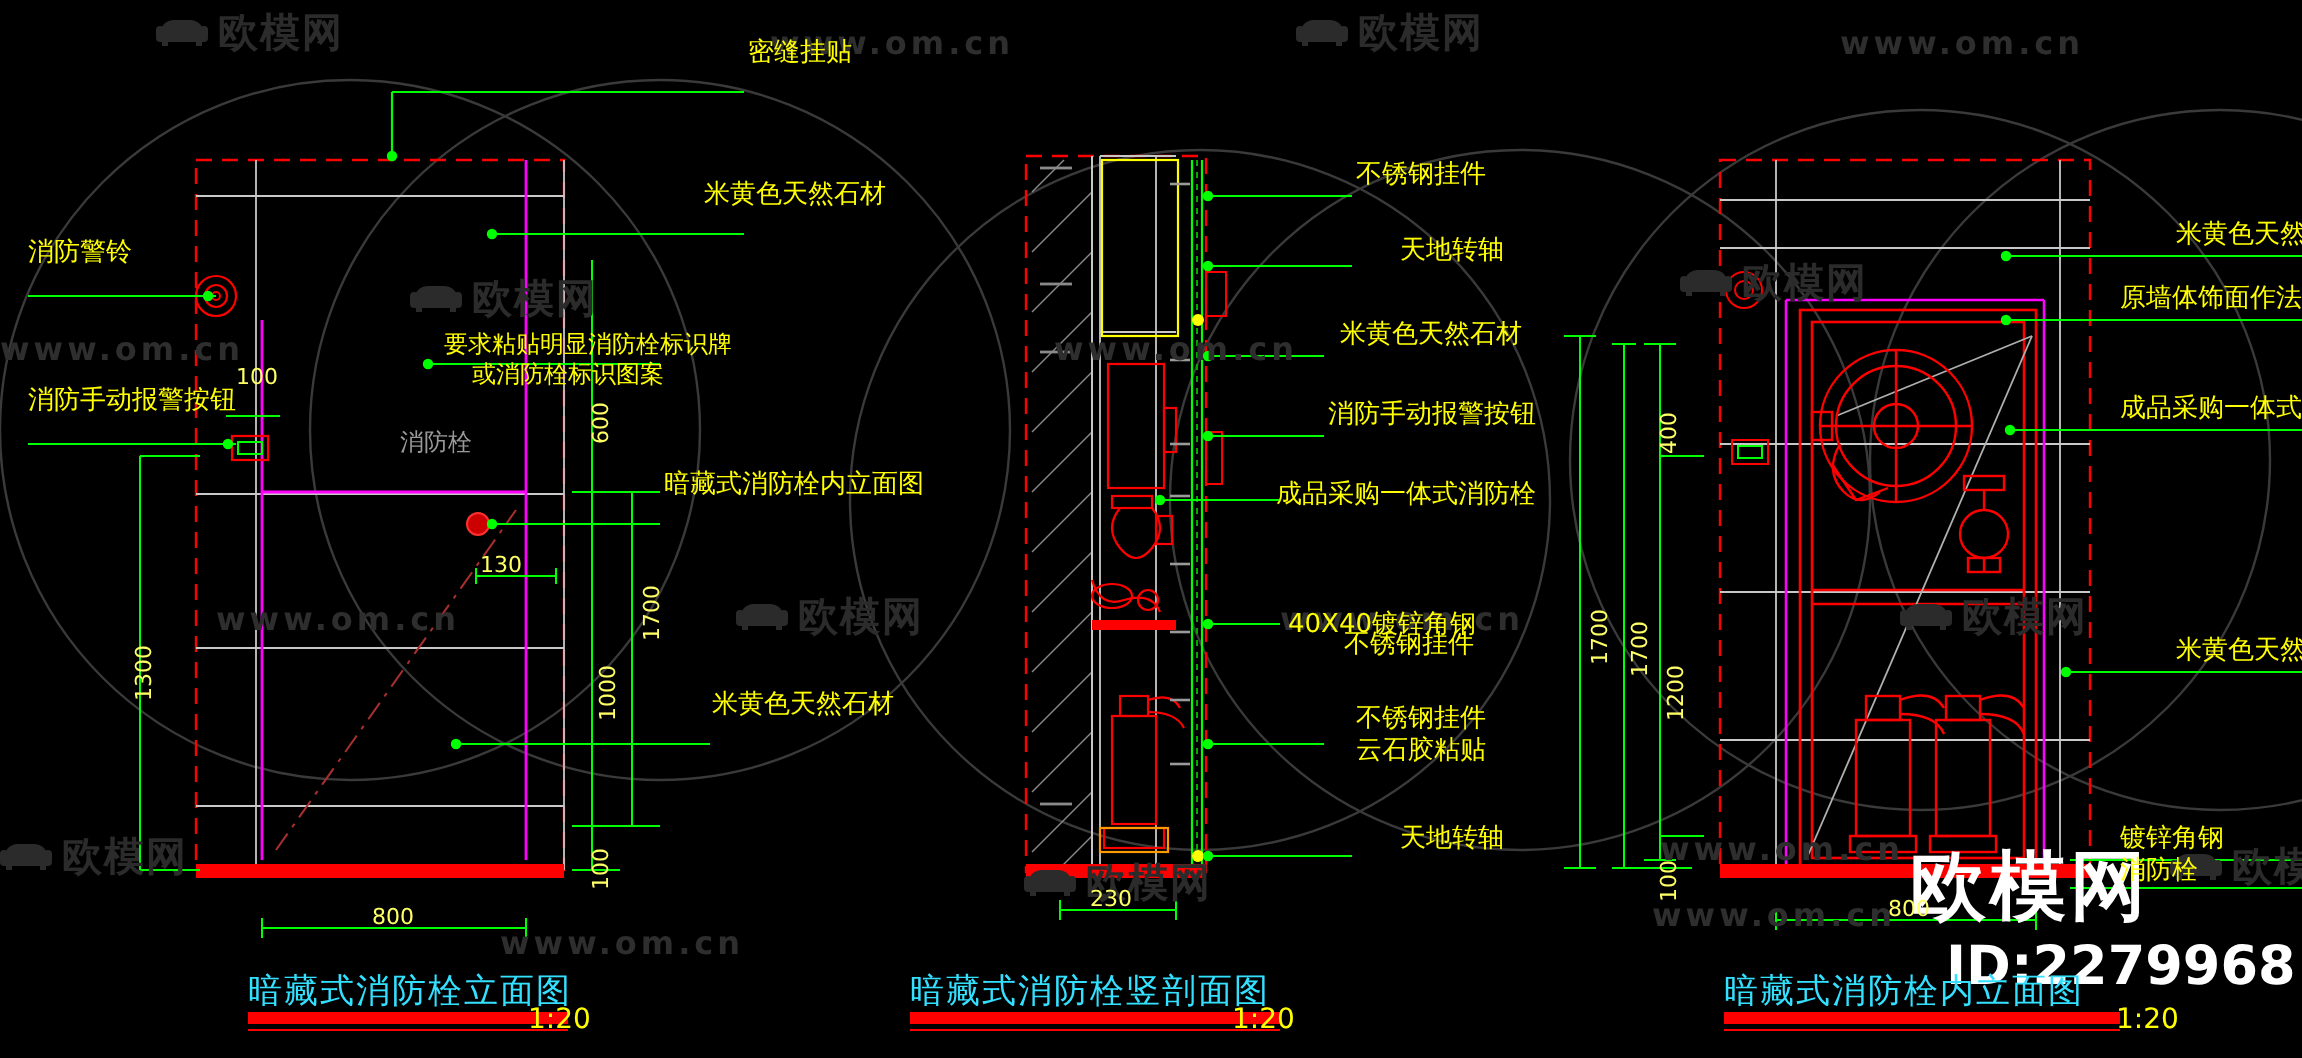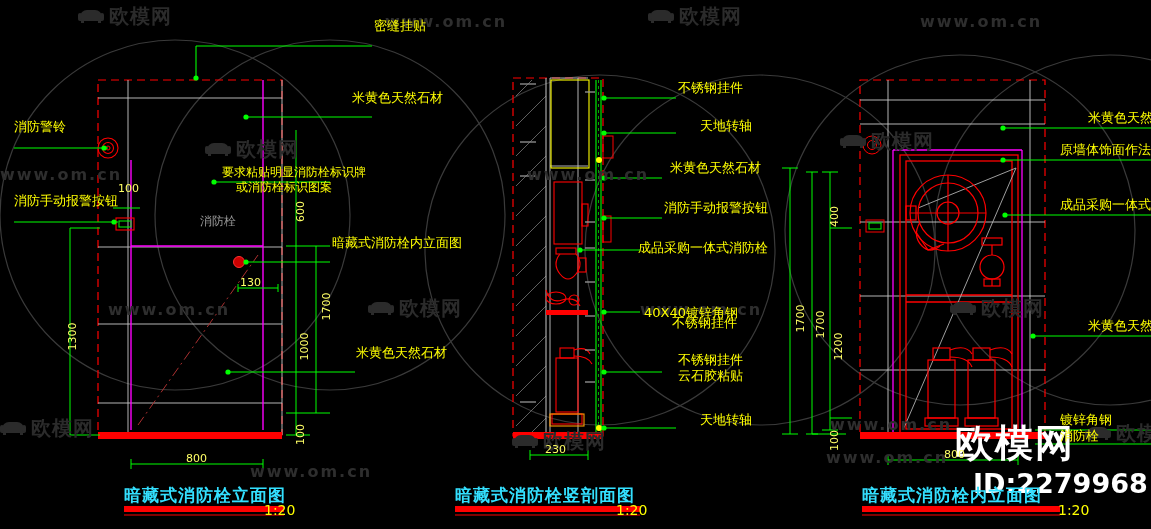--- a/index.html
+++ b/index.html
@@ -20,21 +20,21 @@
   .sofa .l1{left:0;top:3px;width:4px;height:7px;border-radius:3px;}
   .sofa .l2{left:22px;top:3px;width:4px;height:7px;border-radius:3px;}
   .sofa .f1{left:3px;top:11px;width:3px;height:2px;}
   .sofa .f2{left:20px;top:11px;width:3px;height:2px;}
   .brandbig{position:absolute;color:#fff;font-weight:bold;white-space:nowrap;
             user-select:none;pointer-events:none;}
   .lbl{position:absolute;color:#ffff00;font-size:13px;white-space:nowrap;
        line-height:15px;letter-spacing:0px;}
   .lbl.sm{font-size:12px;}
   .dim{position:absolute;color:#ffff66;font-size:11px;white-space:nowrap;}
-  .title{position:absolute;color:#33e0ff;font-size:17px;font-weight:bold;
+  .title{position:absolute;color:#33e0ff;font-size:17px;font-weight:normal;
          white-space:nowrap;letter-spacing:1px;}
   .scale{position:absolute;color:#ffff00;font-size:14px;white-space:nowrap;}
   .grey-txt{position:absolute;color:#9a9a9a;font-size:12px;white-space:nowrap;}
 </style>
 </head>
 <body>
 
 <div id="stage">
 
   <svg width="1151" height="529">

